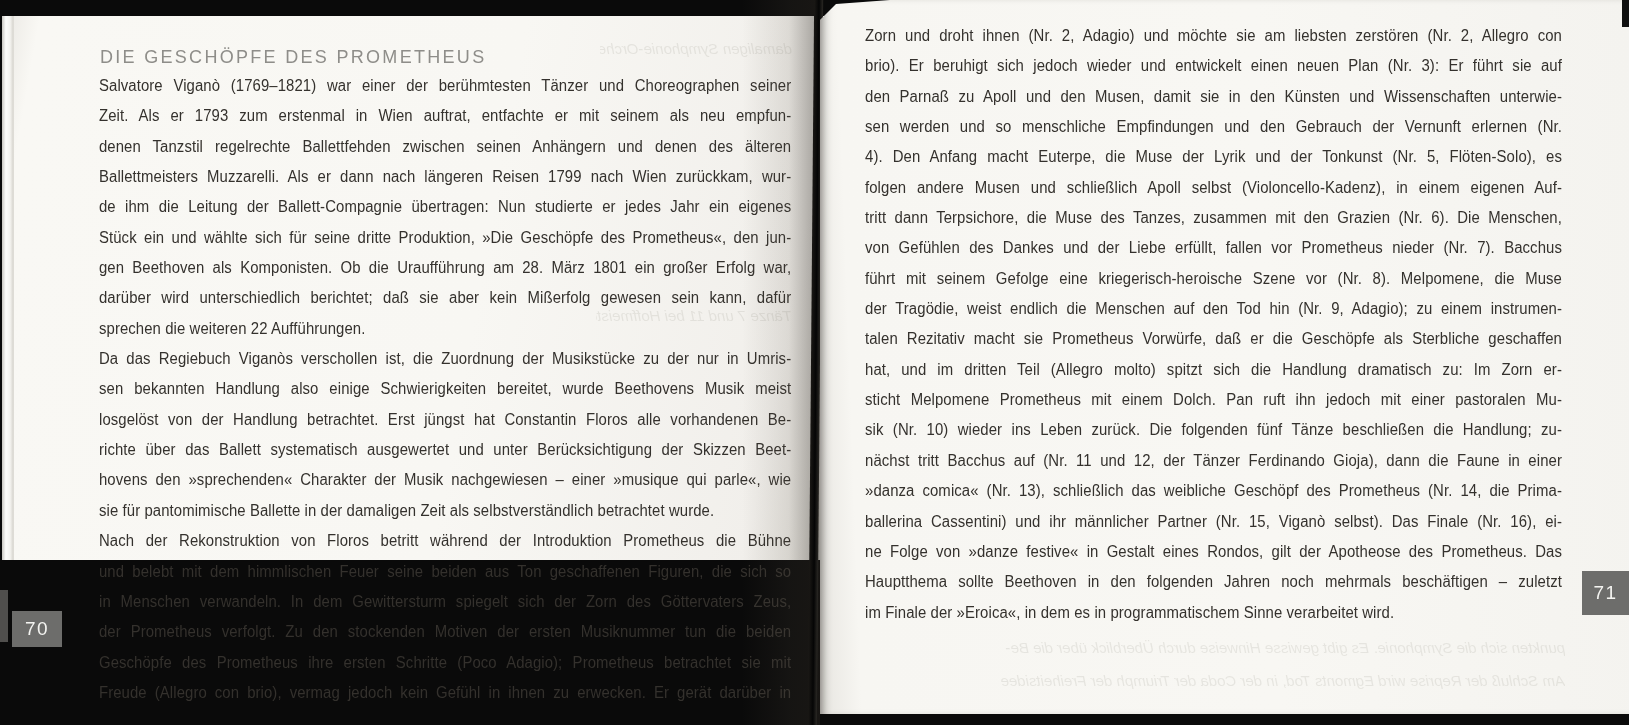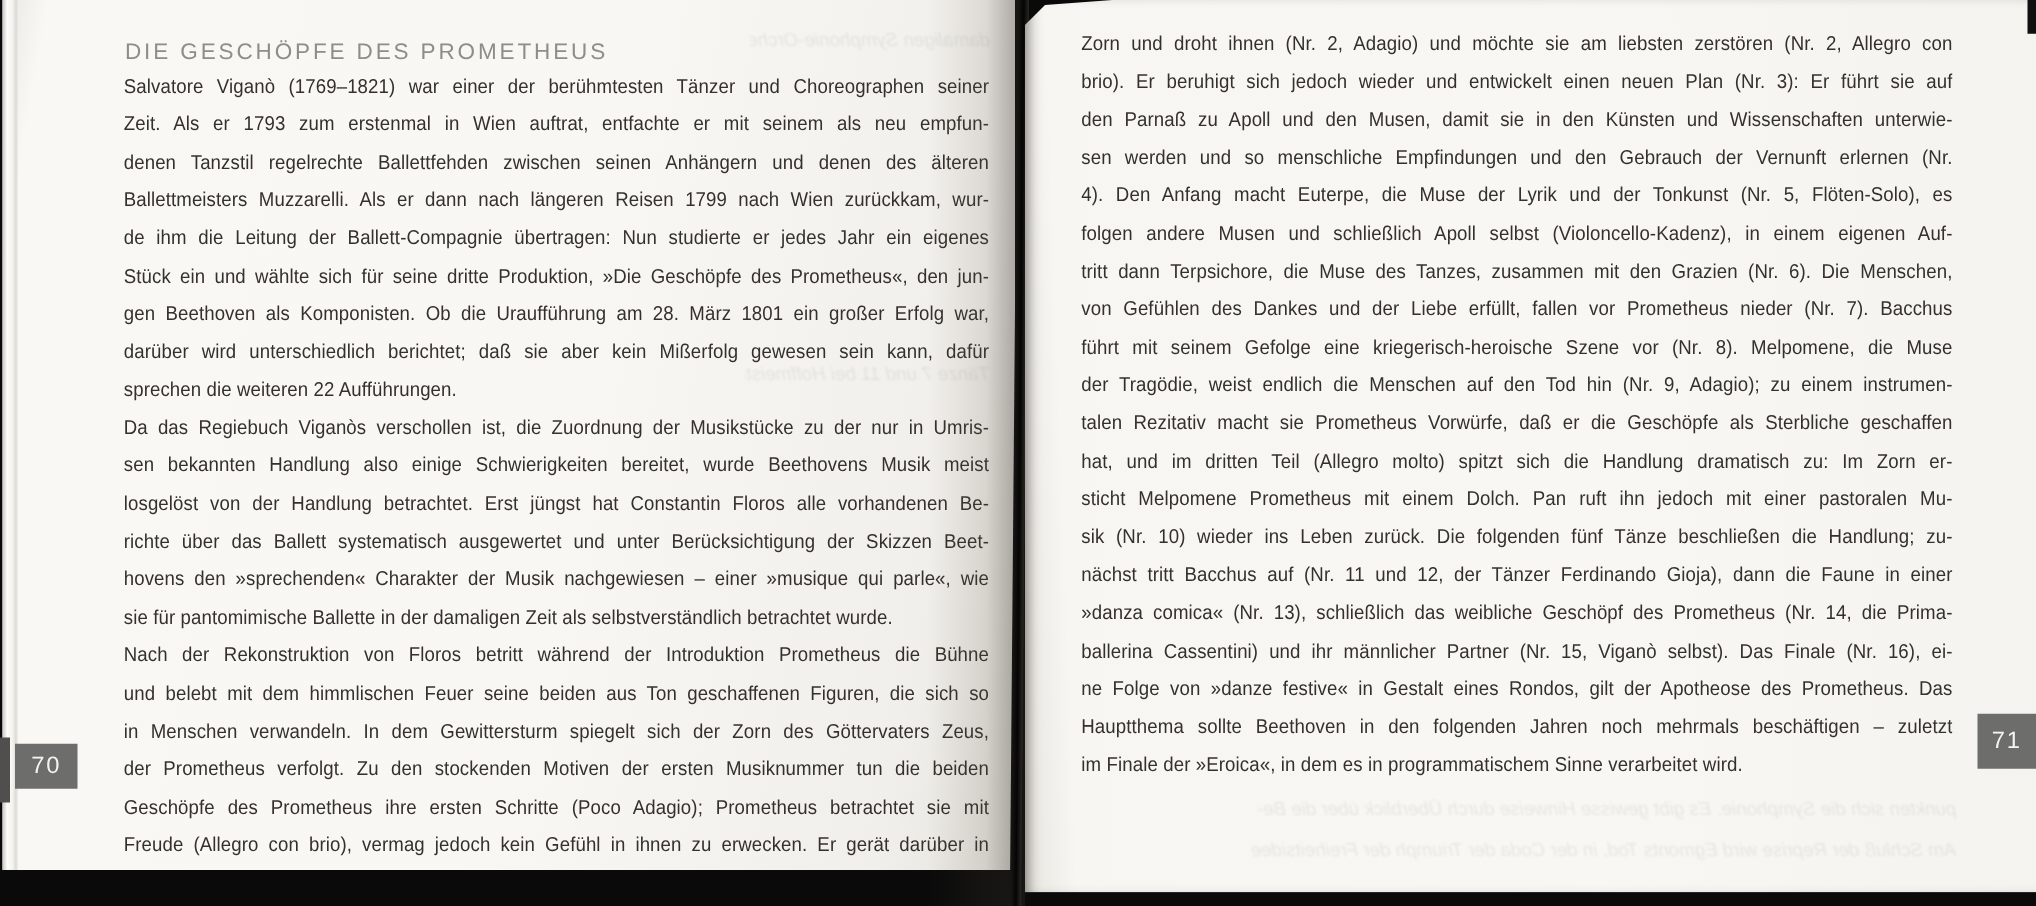--- a/index.html
+++ b/index.html
@@ -4,22 +4,23 @@
 <style>
   html,body { margin:0; padding:0; background:#0a0a0a; }
   .scene {
     position:relative; width:1629px; height:725px; overflow:hidden;
     background:#0a0a0a;
     font-family:"Liberation Sans","DejaVu Sans",sans-serif;
   }
 
   
   .page-left {
-    position:absolute; left:2px; top:0; width:810px; height:696px;
+    position:absolute; left:2px; top:16px; width:810px; height:544px;
     background:linear-gradient(100deg,#e9e7e2 0%,#f9f8f4 4%,#f8f7f3 55%,#f1efeb 88%,#e3e1db 100%);
+    padding-left:48px;
   }
   .fore-edge {
     position:absolute; left:0; top:0; width:11px; height:100%;
     background:linear-gradient(90deg,#c9c7c1 0%,#fdfdfb 35%,#f3f2ee 75%,#d9d7d1 100%);
     border-right:1px solid #dedcd6;
   }
   .content-left { position:absolute; left:97px; top:0; width:692px; height:725px; }
   .doc-title {
     position:absolute; left:1px; top:31px; margin:0;
     font-size:18px; font-weight:400; letter-spacing:2.3px;

